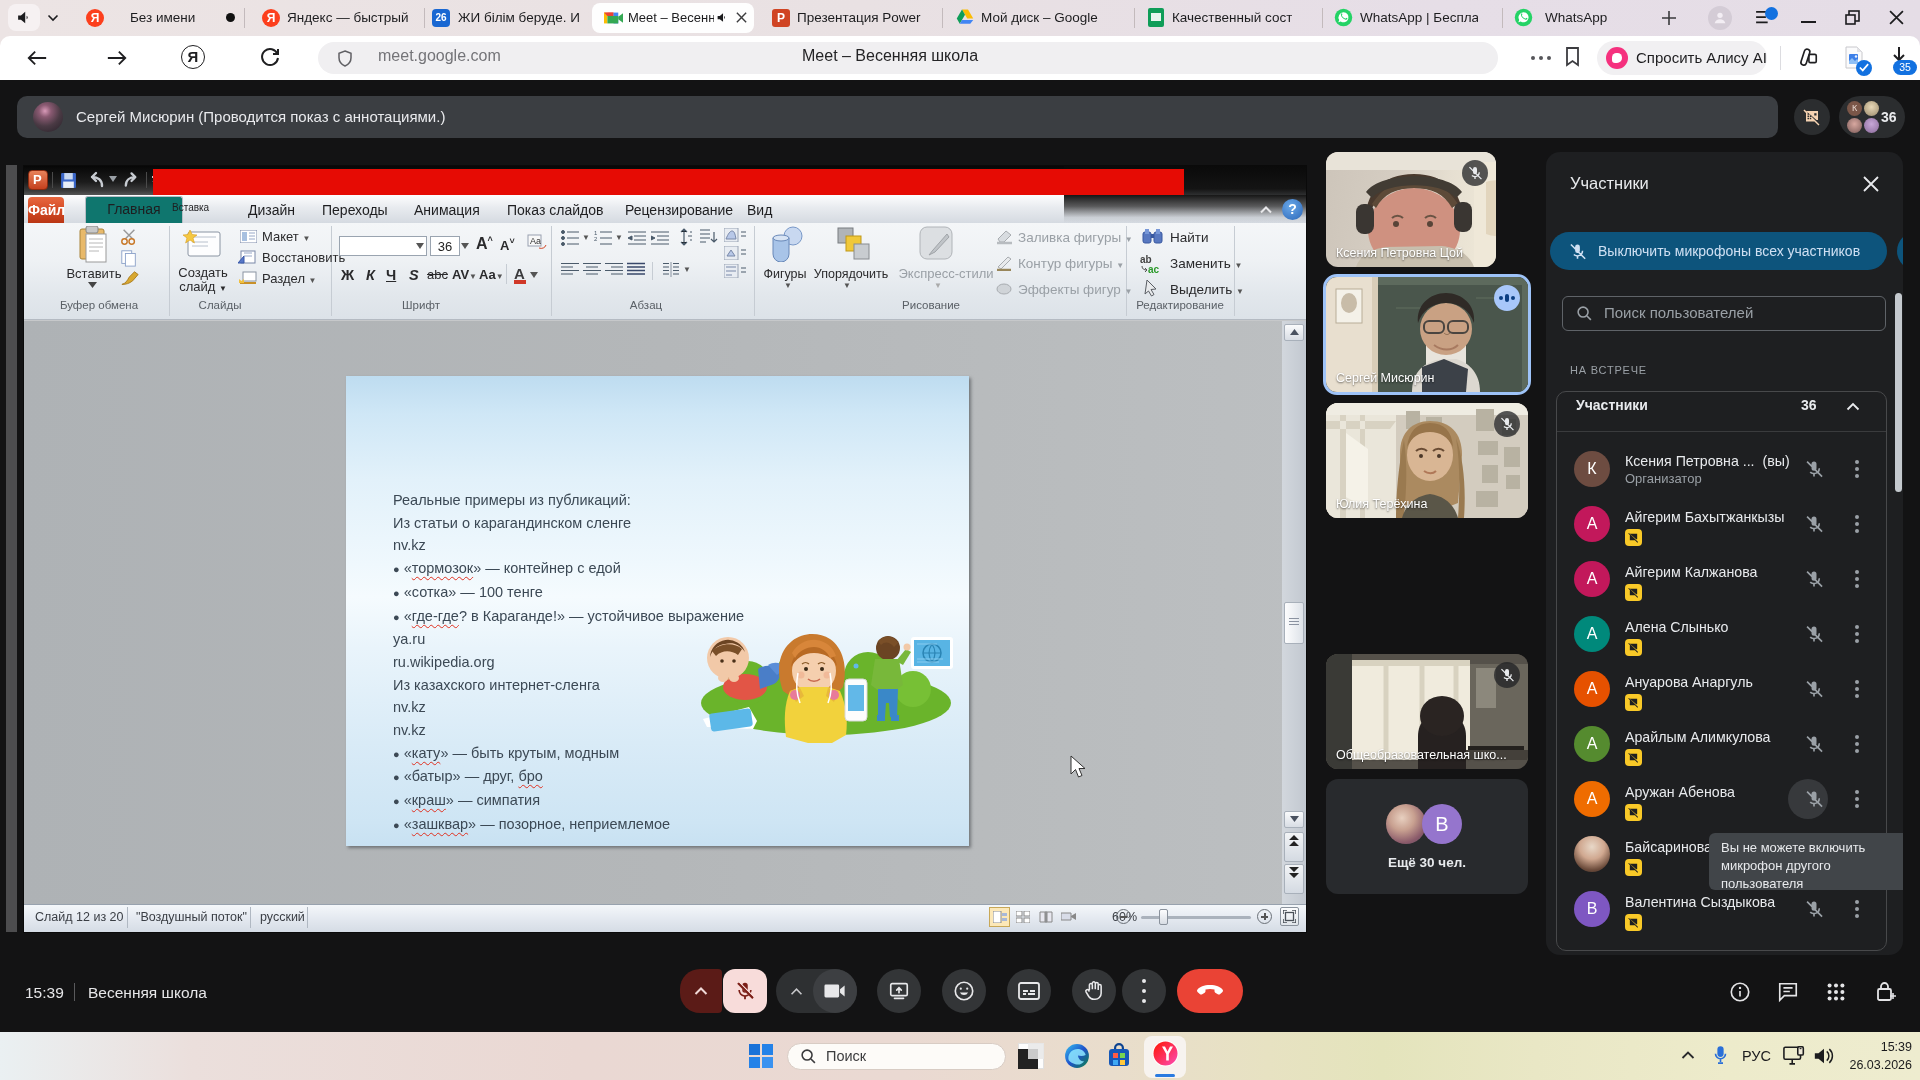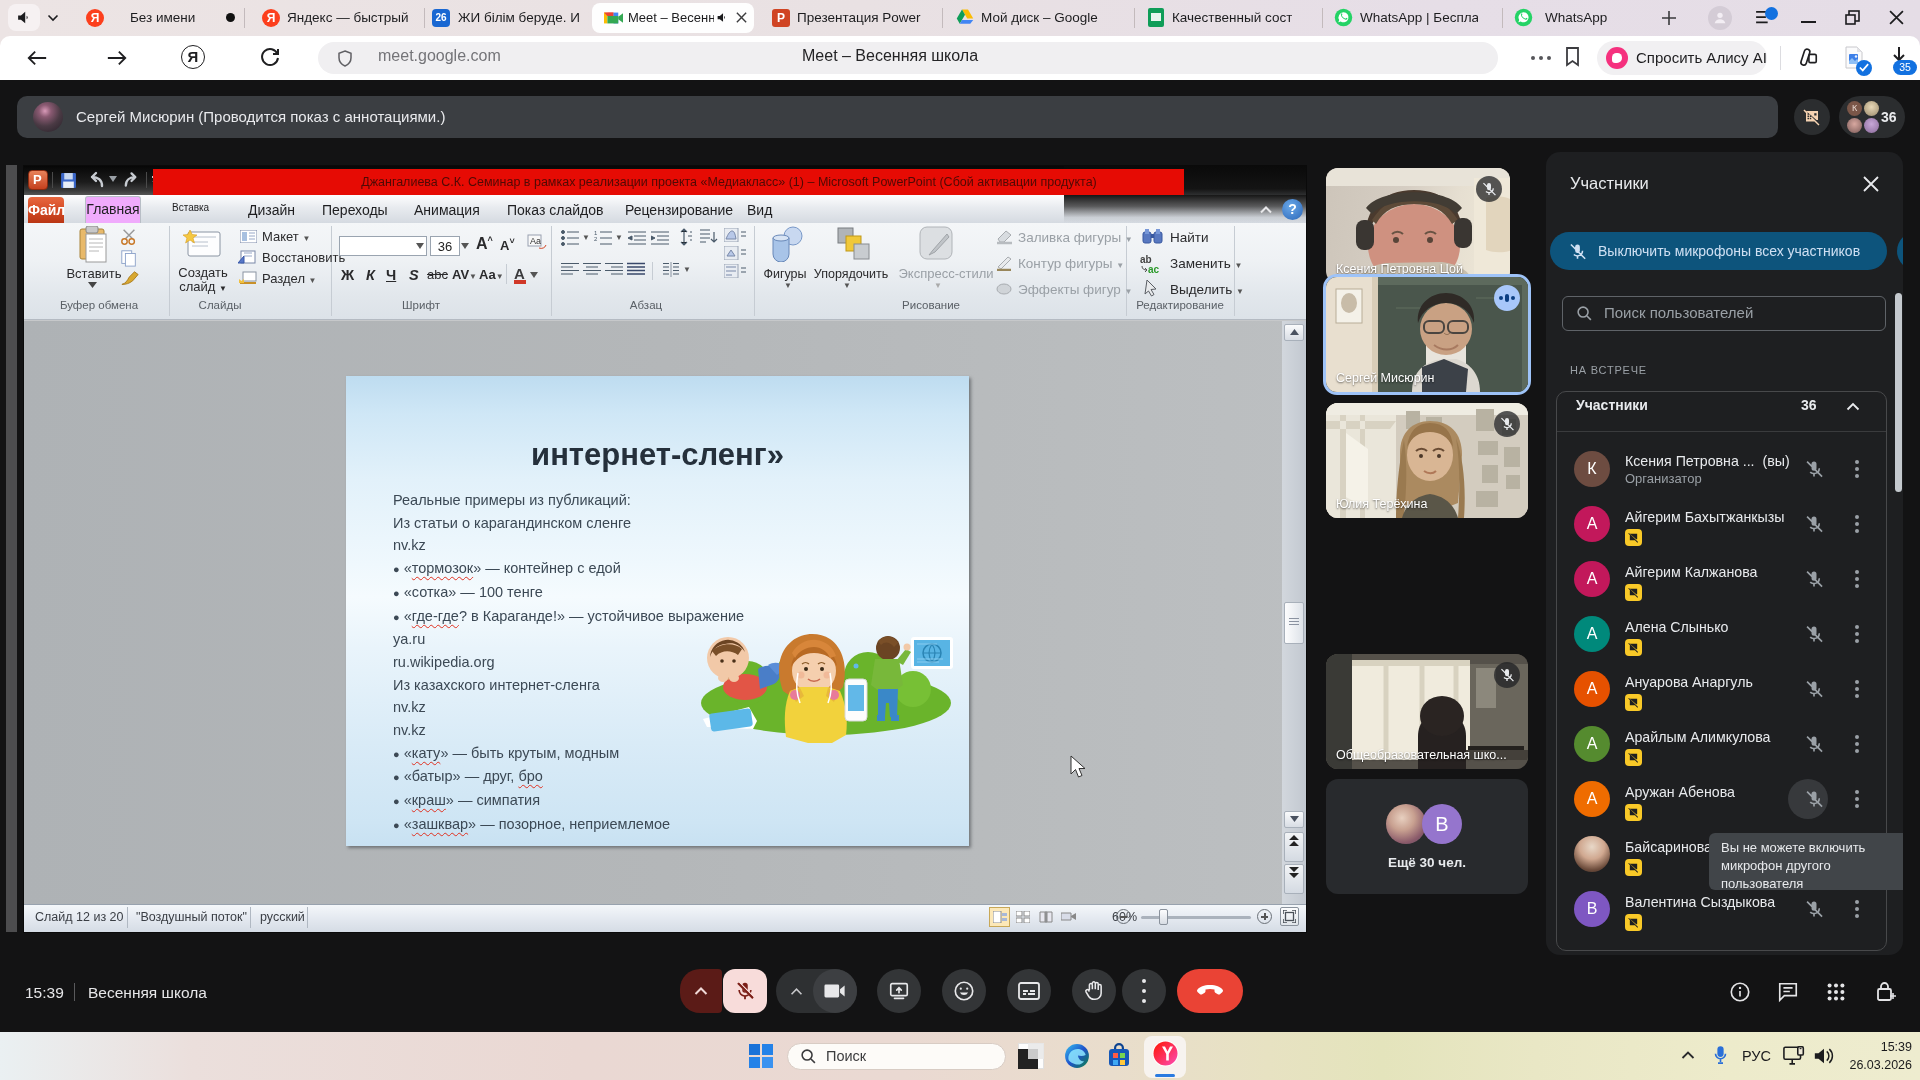--- a/index.html
+++ b/index.html
@@ -194,30 +194,29 @@
   <svg class="abs" style="left:98px;top:5px" width="19" height="18" viewBox="0 0 20 18" fill="none" stroke="#c8ccd2" stroke-width="2.4">
         <path d="M4 15c0-6 4-9 10-9M14 6l-4-4M14 6l-4 4" stroke-linecap="round"></path>
       </svg>
   <div class="abs" style="left:122px;top:6px;width:1px;height:16px;background:#4a4a4a"></div>
   <svg class="abs" style="left:128px;top:10px" width="10" height="8" viewBox="0 0 10 8" fill="#c8ccd2">
         <path d="M0 5h10L5 8z"></path>
         <rect x="0" y="0" width="10" height="2"></rect>
       </svg>
 
   <div class="abs" style="left:129px;top:3px;width:1031px;height:26px;background:#e60b04"></div>
-  <div class="abs" style="left:250px;top:9px;width:910px;text-align:center;font-size:12.5px;font-weight:500;color:#4f0a05">Джангалиева С.К. Семинар в рамках реализации проекта «Медиакласс» (1)  –  Microsoft PowerPoint (Сбой активации продукта)</div>
 
   <div class="abs" style="left:0;top:29px;width:1282px;height:28px;background:linear-gradient(180deg,#fdfdfe 0%,#e8ebef 45%,#d5dae1 100%)"></div>
   <div class="abs" style="left:1040px;top:29px;width:242px;height:28px;background:linear-gradient(180deg,rgba(10,10,10,.95) 0%,rgba(40,40,40,.75) 40%,rgba(150,155,160,.25) 80%,rgba(200,205,210,0) 100%)"></div>
   <svg class="abs" style="left:1235px;top:39px" width="14" height="9" viewBox="0 0 14 9" fill="none" stroke="#e8e8ea" stroke-width="2">
         <path d="M2 7.5L7 2.5l5 5"></path>
       </svg>
   <div class="abs" style="left:1258px;top:33px;width:21px;height:21px;border-radius:50%;background:radial-gradient(circle at 40% 35%,#6aa8e8,#2a66b8);color:#fff;font-size:14px;font-weight:bold;text-align:center;line-height:21px">?</div>
   <div class="abs" style="left:4px;top:31px;width:36px;height:26px;border-radius:4px 4px 0 0;background:linear-gradient(180deg,#e86840 0%,#d44a24 50%,#ba3614 100%);color:#fff;font-size:14px;font-weight:bold;text-align:center;line-height:26px">Файл</div>
-  <div class="abs" style="left:61px;top:30px;width:56px;height:27px;border-radius:3px 3px 0 0;background:#f0abfc;border:1px solid #b8bec6;border-bottom:none;color:#1e1e20;font-size:14px;text-align:center;line-height:25px">Главная</div>
+  <div class="abs" style="left:61px;top:30px;width:98px;height:27px;border-radius:3px 3px 0 0;background:#0f766e;border:1px solid #b8bec6;border-bottom:none;color:#1e1e20;font-size:14px;text-align:center;line-height:25px">Главная</div>
   <div class="abs" style="left:148px;top:36px;font-size:10px;color:#1e1e20">Вставка</div>
   <div class="abs" style="left:224px;top:36px;font-size:14px;color:#1e1e20">Дизайн</div>
   <div class="abs" style="left:298px;top:36px;font-size:14px;color:#1e1e20">Переходы</div>
   <div class="abs" style="left:390px;top:36px;font-size:14px;color:#1e1e20">Анимация</div>
   <div class="abs" style="left:483px;top:36px;font-size:14px;color:#1e1e20">Показ слайдов</div>
   <div class="abs" style="left:601px;top:36px;font-size:14px;color:#1e1e20">Рецензирование</div>
   <div class="abs" style="left:723px;top:36px;font-size:14px;color:#1e1e20">Вид</div>
 
   <div class="abs" style="left:0;top:57px;width:1282px;height:97px;background:linear-gradient(180deg,#f4f6f8 0%,#eef1f4 40%,#e2e7ec 75%,#dce2e8 100%);border-bottom:1px solid #b4bac2"></div>
 
@@ -442,21 +441,20 @@
   <div class="abs" style="left:1260px;top:666px;width:20px;height:30px;background:linear-gradient(180deg,#f2f4f6,#d4dae2);border:1px solid #a8b0ba;border-radius:2px"></div>
   <svg class="abs" style="left:1265px;top:669px" width="10" height="11" viewBox="0 0 10 11" fill="#222">
         <path d="M0 5h10L5 0zM0 11h10L5 6z"></path>
       </svg>
   <div class="abs" style="left:1260px;top:698px;width:20px;height:30px;background:linear-gradient(180deg,#f2f4f6,#d4dae2);border:1px solid #a8b0ba;border-radius:2px"></div>
   <svg class="abs" style="left:1265px;top:701px" width="10" height="11" viewBox="0 0 10 11" fill="#222">
         <path d="M0 0h10L5 5zM0 6h10L5 11z"></path>
       </svg>
 
   <div class="abs" style="left:322px;top:210px;width:623px;height:470px;background:linear-gradient(180deg,#bedcf0 0%,#cfe7f6 8%,#e2f1fa 22%,#eff8fd 40%,#f5fbfe 47%,#e9f4fb 58%,#d9ebf7 78%,#cee5f4 95%,#c8e1f2 100%);box-shadow:2px 2px 3px rgba(60,64,68,.55)">
-    <div class="abs" style="left:0;top:61px;width:623px;text-align:center;color:#25303b;font-size:31px;font-weight:bold">интернет-сленг»</div>
     <div class="abs" style="left:47px;top:113px;font-size:14.5px;color:#3c4955;line-height:22.7px">
       Реальные примеры из публикаций:<br>
       Из статьи о карагандинском сленге<br>
       nv.kz<br>
       <span style="font-size:11px">●</span> «<span class="sq">тормозок</span>» — контейнер с едой<br>
       <span style="font-size:11px">●</span> «сотка» — 100 тенге<br>
       <span style="font-size:11px">●</span> «<span class="sq">где-где</span>? в Караганде!» — устойчивое выражение<br>
       ya.ru<br>
       ru.wikipedia.org<br>
       Из казахского интернет-сленга<br>
@@ -558,21 +556,21 @@
   <div class="abs" style="left:1256px;top:741px;width:19px;height:19px;background:linear-gradient(180deg,#fdfdfe,#e0e5ea);border:1px solid #8a929c;border-radius:2px"></div>
   <svg class="abs" style="left:1259px;top:744px" width="13" height="13" viewBox="0 0 13 13" fill="none" stroke="#4a5058" stroke-width="1.3">
         <rect x="2.5" y="2.5" width="8" height="8"></rect>
         <path d="M0 4V0h4M9 0h4v4M13 9v4H9M4 13H0V9" stroke-width="1.6"></path>
       </svg>
 </div>
 <svg class="abs" style="left:1070px;top:755px;z-index:30" width="17" height="24" viewBox="0 0 17 24">
       <path d="M1 1v18l4.5-4.5 3 7.5 3.5-1.5-3-7H15z" fill="#fff" stroke="#333" stroke-width="1"></path>
     </svg>
 
-<div class="abs" style="left:1326px;top:168px;width:184px;height:115px;border-radius:12px;overflow:hidden;background:linear-gradient(100deg,#cdc5ba 0%,#d5cdc2 40%,#e6dfd1 68%,#f0ead9 100%)">
+<div class="abs" style="left:1326px;top:152px;width:170px;height:115px;border-radius:12px;overflow:hidden;background:linear-gradient(100deg,#cdc5ba 0%,#d5cdc2 40%,#e6dfd1 68%,#f0ead9 100%)">
   <svg class="abs" style="left:0;top:0" width="202" height="115" viewBox="0 0 202 115">
     <rect x="0" y="0" width="202" height="18" fill="#e8e3d8"></rect>
     <rect x="148" y="10" width="54" height="105" fill="#efe8d8"></rect>
     <path d="M160 30c8-3 20-2 26 2v50c-8 3-18 3-26 0z" fill="#e2d5bd"></path>
     <ellipse cx="88" cy="78" rx="46" ry="42" fill="#cf9180"></ellipse>
     <path d="M40 70c-2-28 16-48 48-48s50 20 48 46c-6-20-20-32-48-32-26 0-42 12-48 34z" fill="#4a3a2e"></path>
     <path d="M46 52c10-16 24-24 42-24 20 0 34 8 44 24l-6 4c-8-14-20-20-38-20s-30 6-38 20z" fill="#5d4a38"></path>
     <rect x="30" y="52" width="18" height="30" rx="8" fill="#3a3632"></rect>
     <rect x="128" y="50" width="18" height="30" rx="8" fill="#3a3632"></rect>
     <path d="M40 40c14-20 80-22 96 0l-6 6c-16-18-70-16-84 0z" fill="#423c34"></path>

